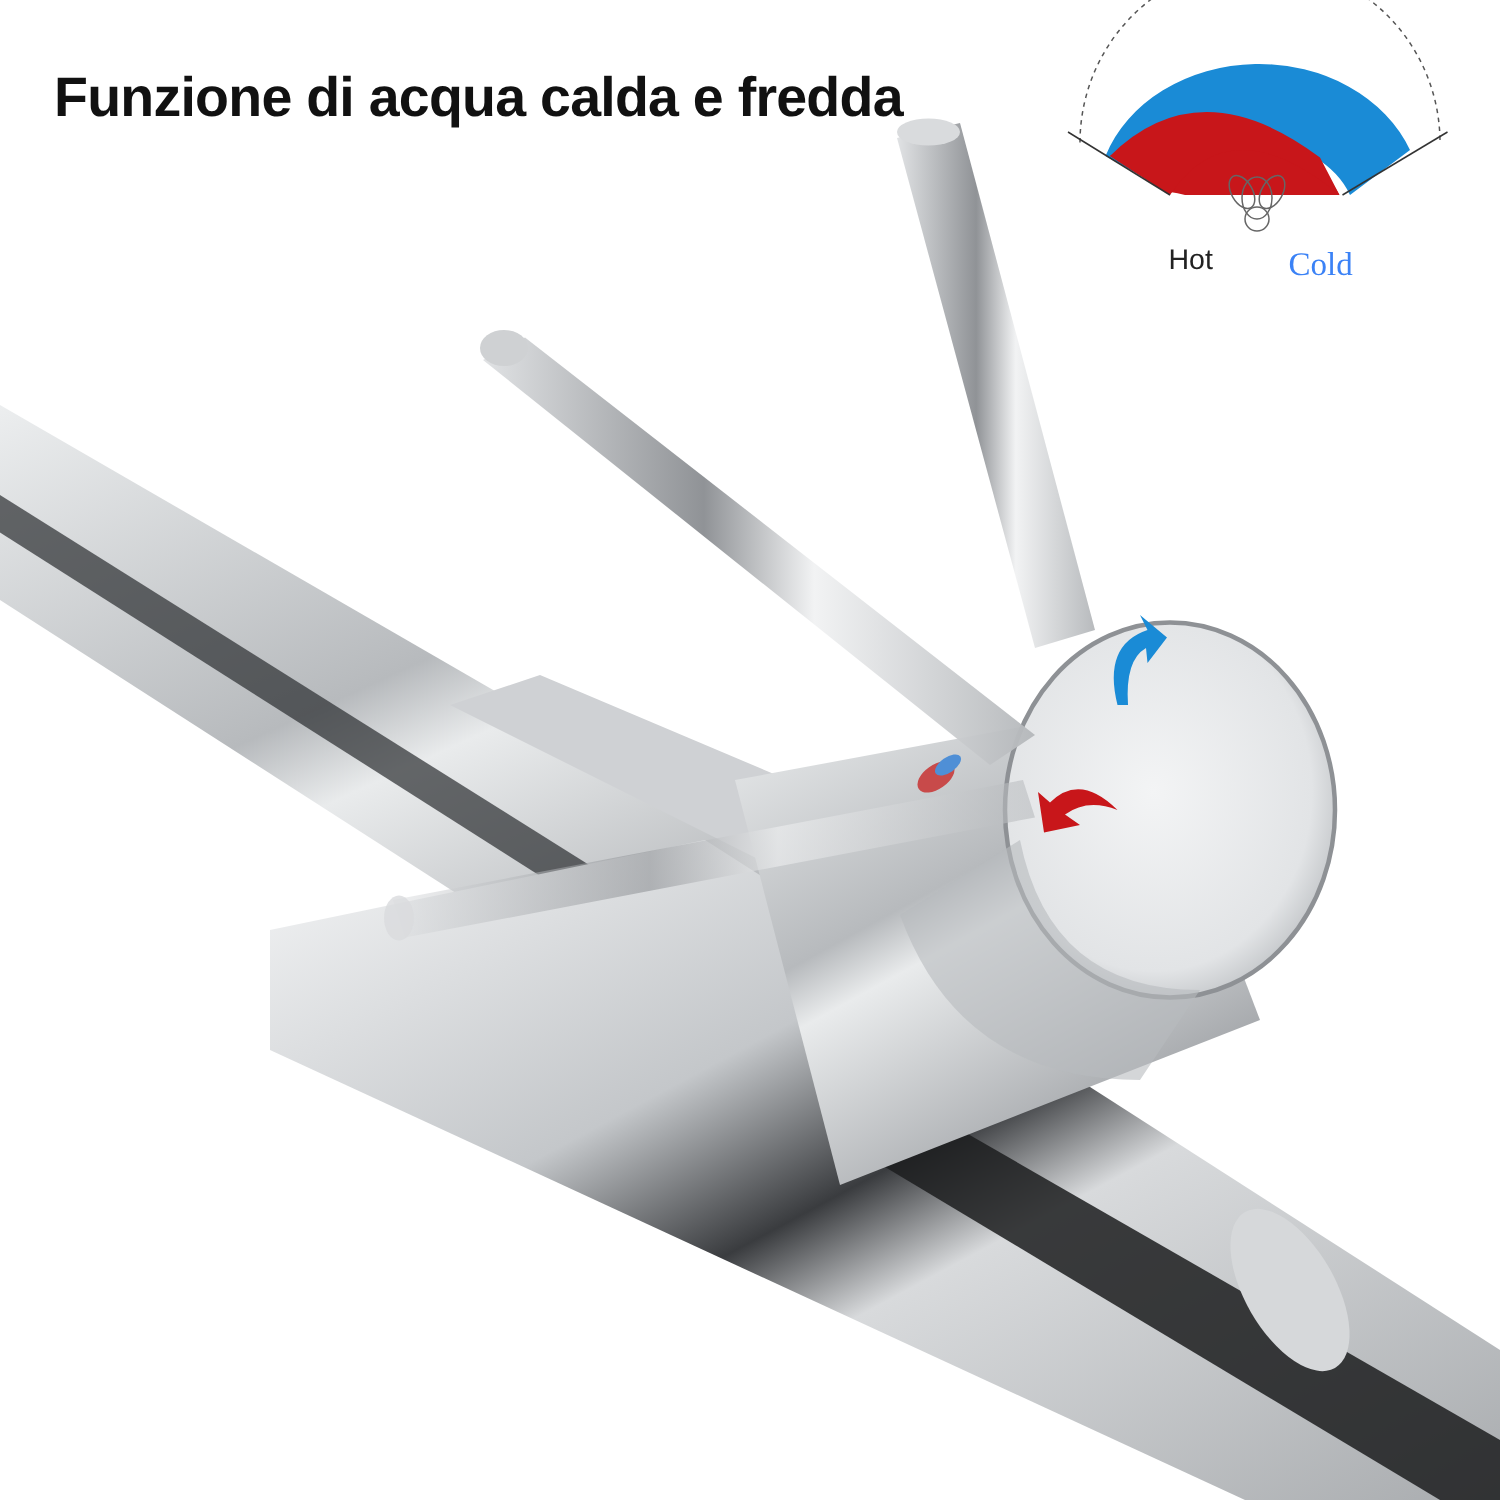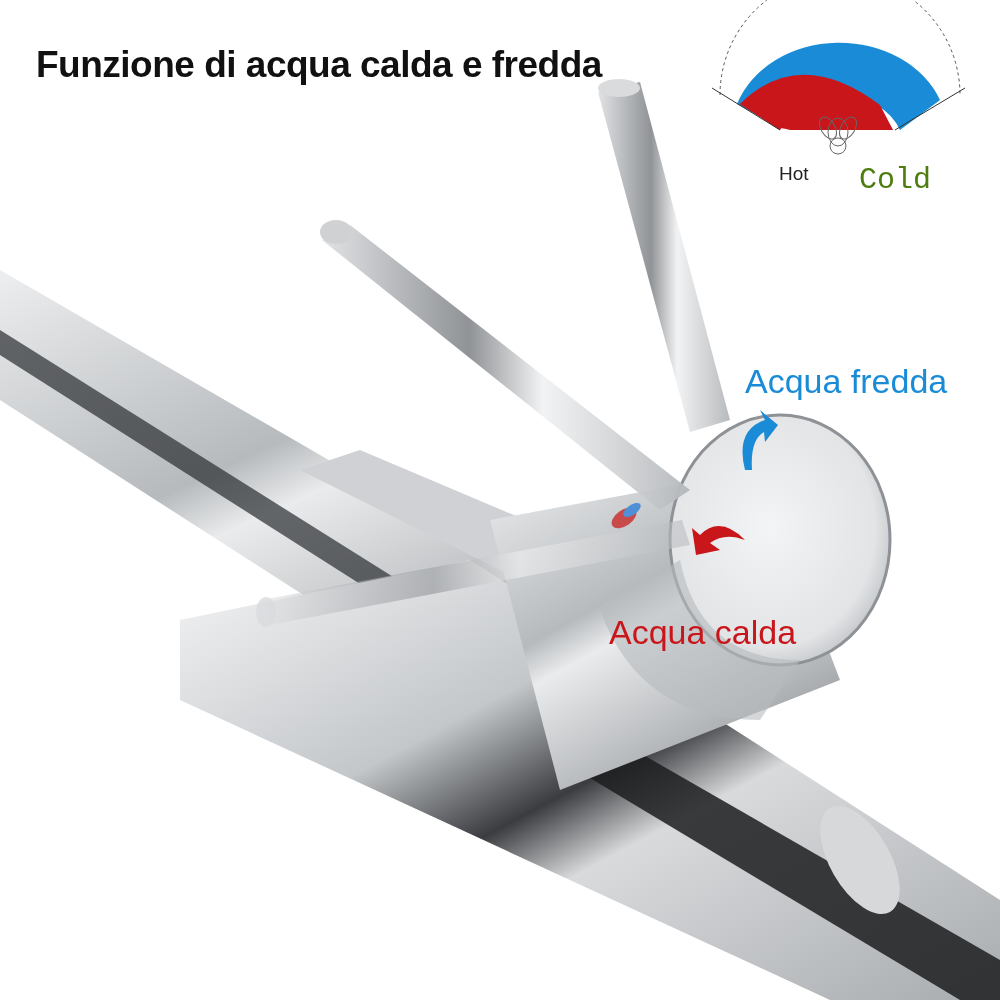--- a/index.html
+++ b/index.html
@@ -3,21 +3,21 @@
 <meta charset="utf-8">
 <style>
   html, body { margin:0; padding:0; }
   body { width:1000px; height:1000px; background:#ffffff; position:relative; overflow:hidden; font-family:"DejaVu Sans", sans-serif; }
   .stage { position:absolute; left:0; top:0; width:1000px; height:1000px; }
   .title { position:absolute; left:36px; top:44px; font-size:37px; font-weight:bold; color:#111111; letter-spacing:-0.5px; font-family:"Liberation Sans", sans-serif; }
   .subtitle { position:absolute; left:36px; top:105px; font-size:21px; color:#222222; font-family:"Liberation Sans", sans-serif; }
   .lbl-cold { position:absolute; left:745px; top:362px; font-size:34px; color:#1a8bd6; font-family:"Liberation Sans", sans-serif; }
   .lbl-hot { position:absolute; left:609px; top:613px; font-size:34px; color:#c8161a; font-family:"Liberation Sans", sans-serif; }
   .dial-hot { position:absolute; left:779px; top:163px; font-size:19px; color:#222; font-family:"Liberation Sans", sans-serif; }
-  .dial-cold { position:absolute; left:859px; top:163px; font-size:30px; color:#4d7c0f; font-family:Liberation Mono, monospace; }
+  .dial-cold { position:absolute; left:859px; top:163px; font-size:22px; color:#3b82f6; font-family:Liberation Serif, serif; }
   svg { position:absolute; left:0; top:0; }
 </style>
 </head>
 <body>
 
 <div class="stage">
 
   <svg width="1000" height="1000" viewBox="0 0 1000 1000">
     <defs>
       <linearGradient id="chromeA" x1="0" y1="0" x2="1" y2="1">
@@ -107,15 +107,13 @@
         <circle cx="838" cy="146" r="8"></circle>
       </g>
     </g>
   </svg>
 
   <div class="title">Funzione di acqua calda e fredda</div>
 
   <div class="dial-hot">Hot</div>
   <div class="dial-cold">Cold</div>
 
-  <div class="lbl-cold">Acqua fredda</div>
-  <div class="lbl-hot">Acqua calda</div>
 </div>
 
 </body></html>

